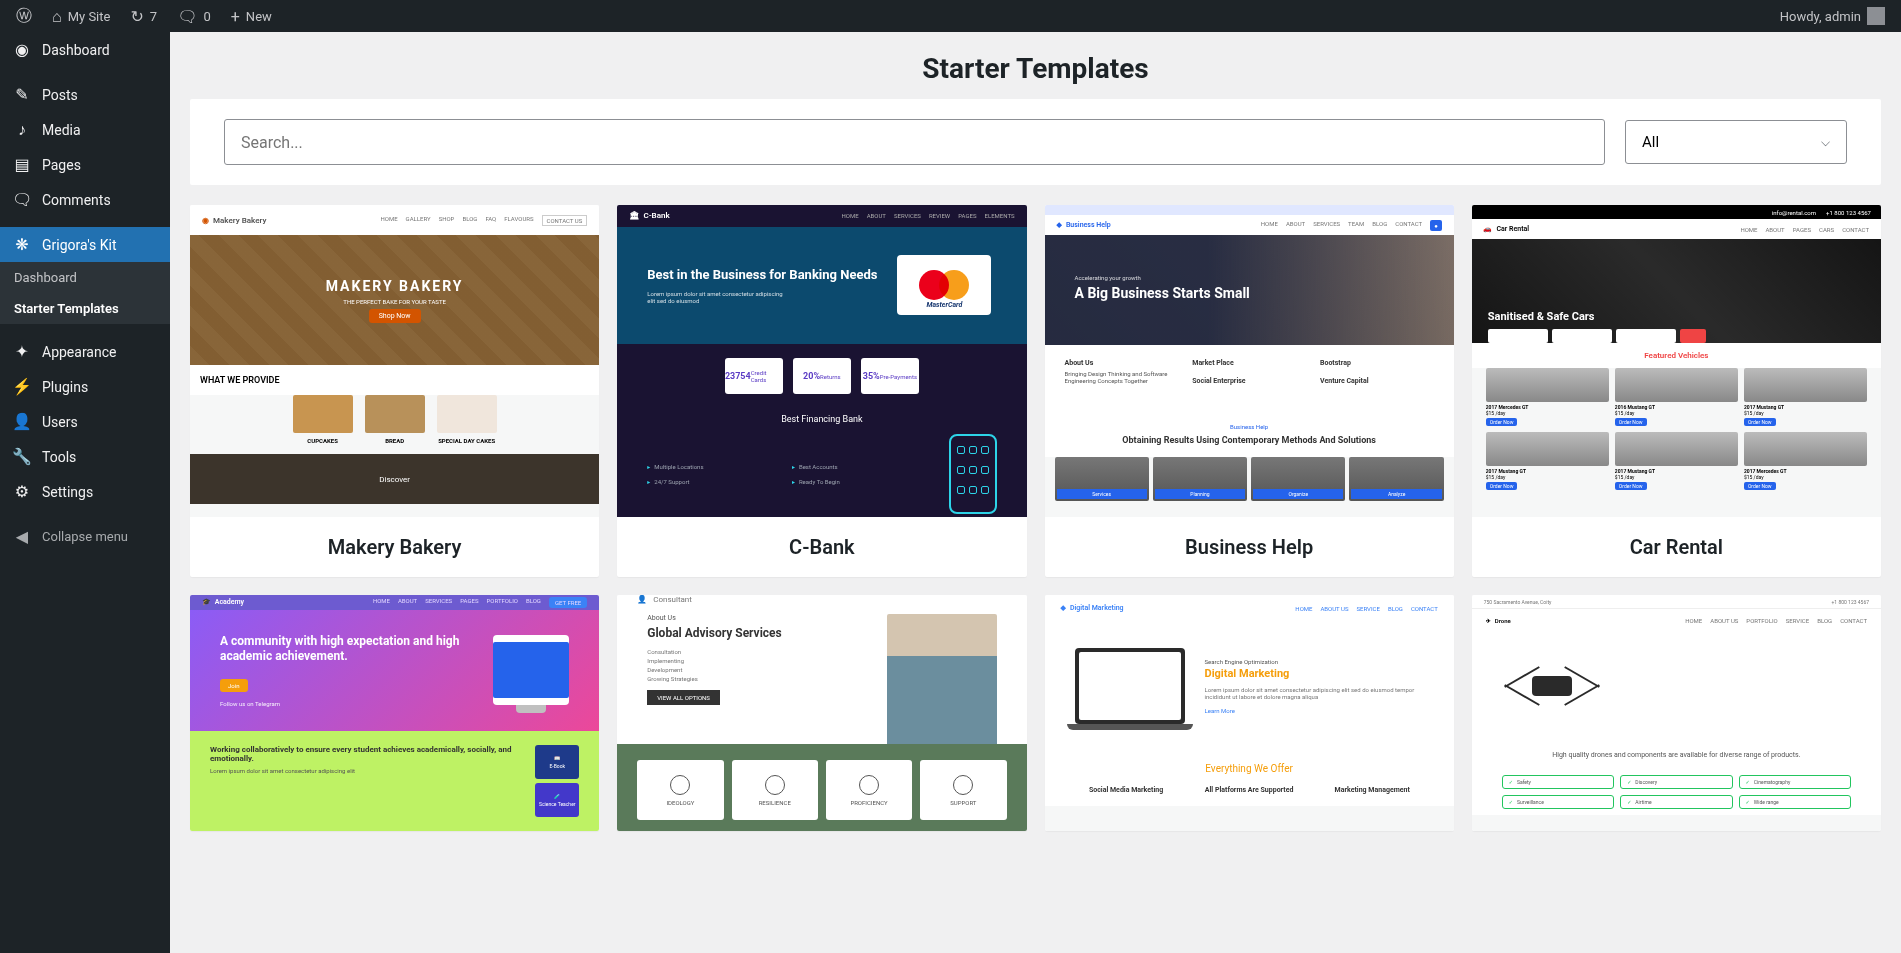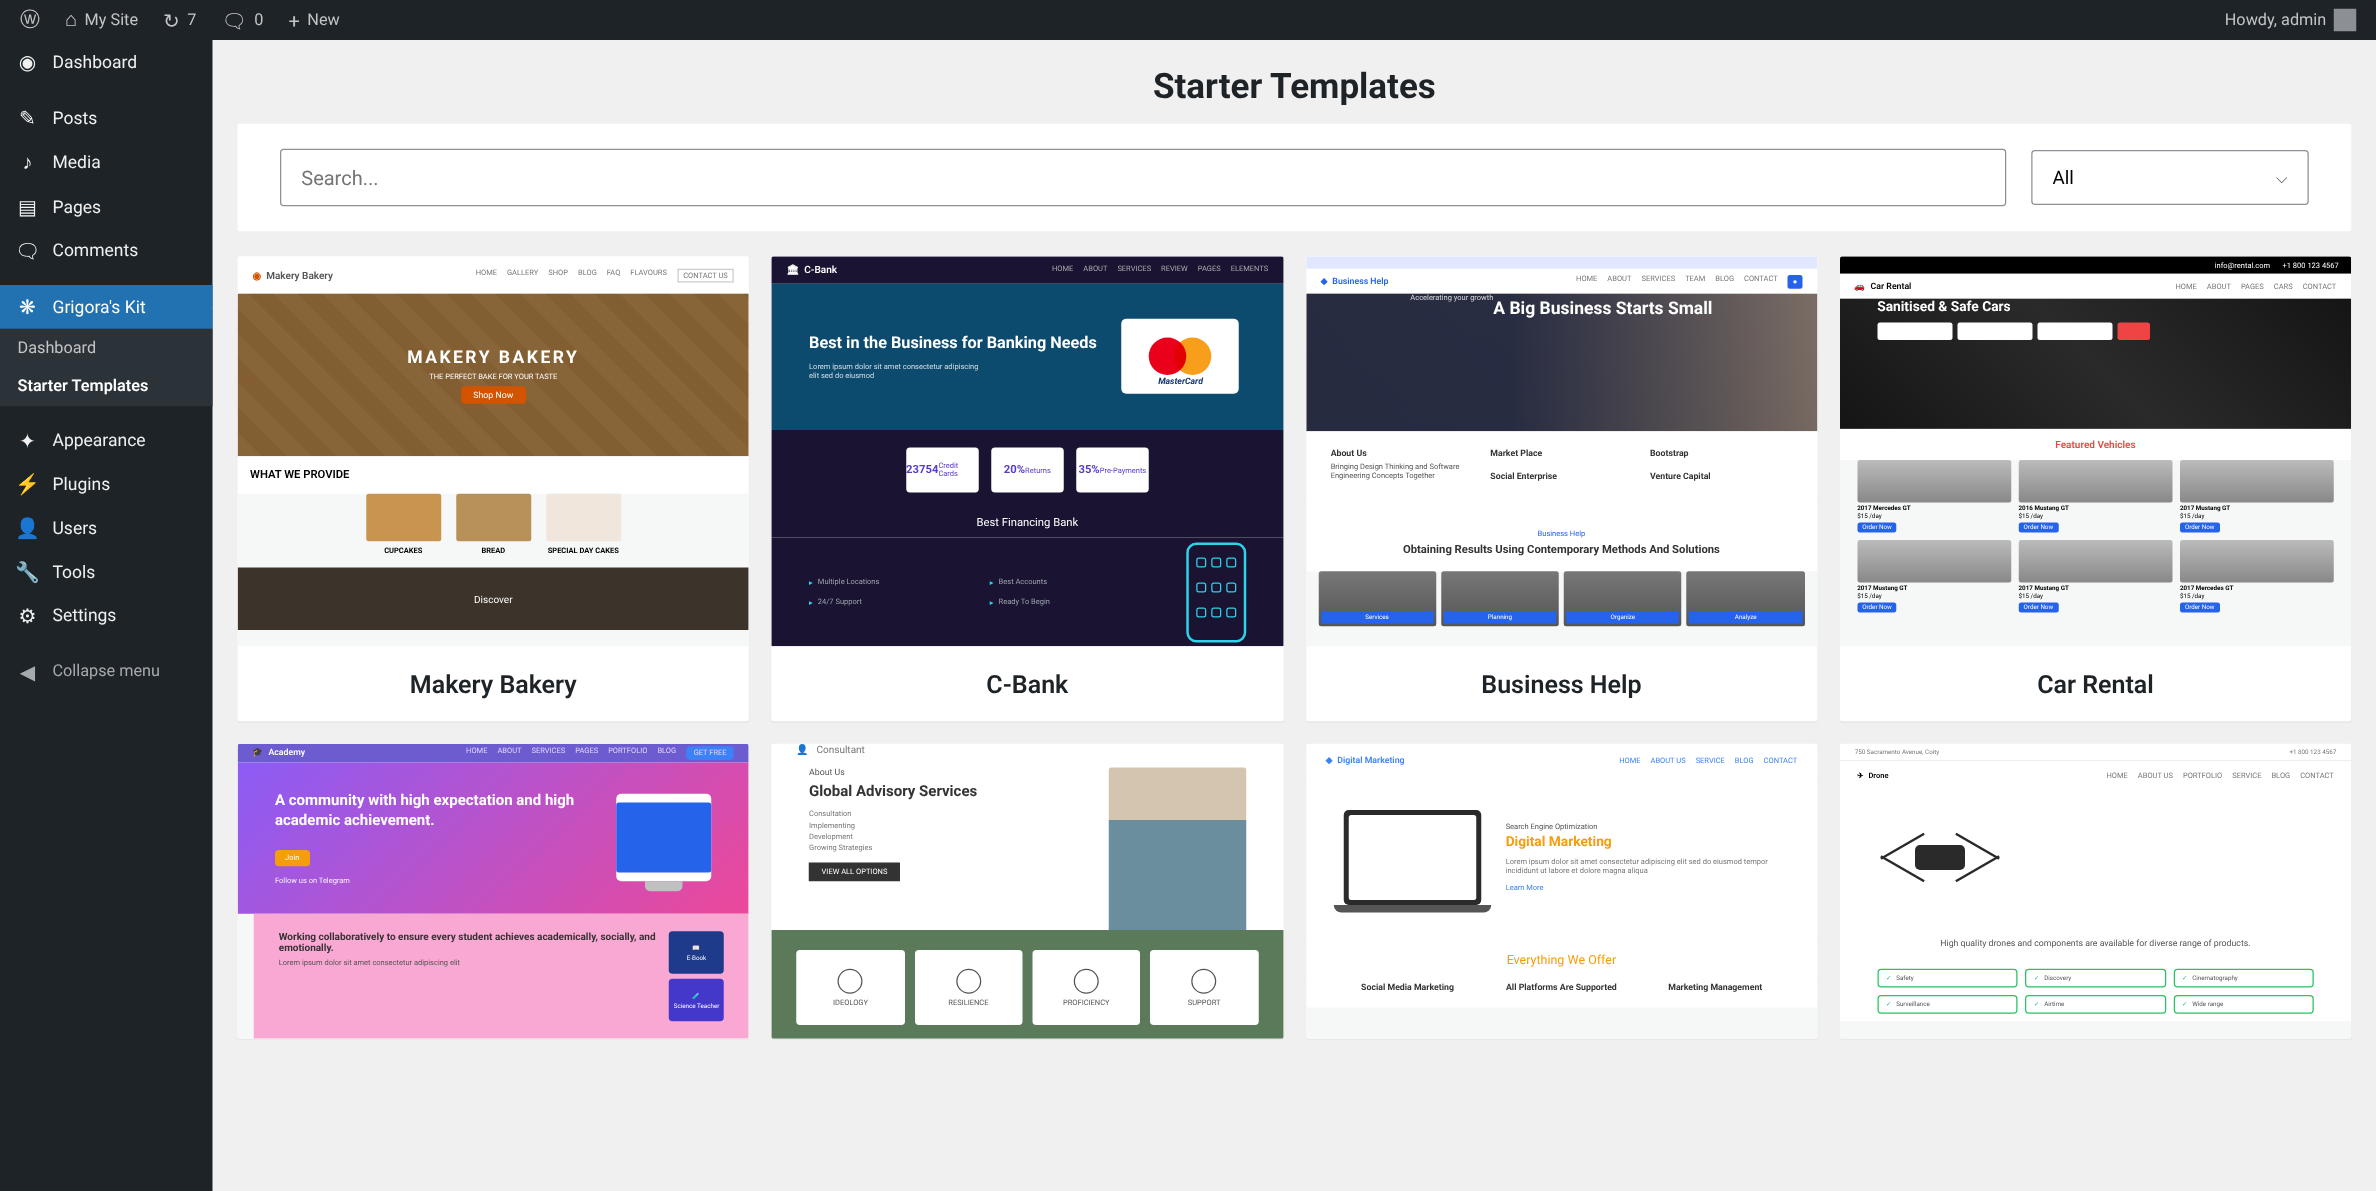--- a/index.html
+++ b/index.html
@@ -73,56 +73,56 @@
 .cbank-bottom { background:#1a1332; height:96px; display:flex; align-items:center; padding:0 30px; gap:20px; }
 .phone { width:48px; height:80px; border:2px solid #2dd4e8; border-radius:8px; display:grid; grid-template-columns:repeat(3,1fr); gap:4px; padding:10px 6px; }
 .phone span { width:8px; height:8px; border:1px solid #2dd4e8; border-radius:2px; }
 .cbank-features { flex:1; display:grid; grid-template-columns:1fr 1fr; gap:8px; font-size:6px; color:#9ca3af; }
 .cbank-features div { display:flex; align-items:center; gap:4px; }
 .cbank-features div::before { content:'▸'; color:#2dd4e8; }
 
 
 .biz-top { height:10px; background:#e0e7ff; }
 .biz-header { height:20px; background:#fff; display:flex; align-items:center; justify-content:space-between; padding:0 12px; font-size:7px; }
-.biz-hero { height:110px; background:linear-gradient(90deg,rgba(20,30,60,.85) 40%,rgba(20,30,60,.3)),linear-gradient(45deg,#8b7355,#a89078); display:flex; flex-direction:row; justify-content:center; padding:0 30px; color:#fff; }
+.biz-hero { height:110px; background:linear-gradient(90deg,rgba(20,30,60,.85) 40%,rgba(20,30,60,.3)),linear-gradient(45deg,#8b7355,#a89078); display:flex; flex-direction:column; justify-content:center; padding:0 30px; color:#fff; }
 .biz-hero small { font-size:6px; opacity:.8; }
 .biz-hero h4 { font-size:14px; line-height:1.2; margin:4px 0; }
 .biz-mid { background:#fff; padding:14px 20px; display:flex; gap:14px; font-size:6px; color:#555; }
 .biz-col { flex:1; }
 .biz-col h5 { font-size:7px; margin-bottom:3px; color:#333; }
 .biz-results { text-align:center; background:#fff; padding:12px; }
 .biz-results small { font-size:6px; color:#2563eb; }
 .biz-results h5 { font-size:9px; color:#333; margin-top:2px; }
 .biz-cards { display:flex; gap:4px; padding:0 10px; }
 .biz-card { flex:1; height:44px; background:linear-gradient(#777,#555); border-radius:2px; position:relative; }
 .biz-card span { position:absolute; bottom:2px; left:2px; right:2px; background:#2563eb; color:#fff; font-size:5px; padding:2px; text-align:center; }
 
 
 .car-top { height:14px; background:#000; color:#fff; font-size:6px; display:flex; align-items:center; justify-content:flex-end; padding:0 10px; gap:10px; }
 .car-header { height:20px; background:#fff; display:flex; align-items:center; justify-content:space-between; padding:0 12px; font-size:7px; }
-.car-hero { height:104px; background:linear-gradient(rgba(0,0,0,.5),rgba(0,0,0,.5)),linear-gradient(45deg,#2a2a2a,#555,#2a2a2a); display:flex; align-items:flex-start; padding:0 30px; color:#fff; position:relative; }
+.car-hero { height:104px; background:linear-gradient(rgba(0,0,0,.5),rgba(0,0,0,.5)),linear-gradient(45deg,#2a2a2a,#555,#2a2a2a); display:flex; align-items:flex-end; padding:0 16px; color:#fff; position:relative; }
 .car-hero h4 { font-size:11px; margin-bottom:6px; }
 .car-search { display:flex; gap:4px; }
 .car-search span { background:#fff; width:60px; height:14px; border-radius:2px; }
 .car-search .btn { background:#ef4444; width:26px; }
 .car-featured { background:#fff; text-align:center; padding:8px; font-size:8px; color:#ef4444; font-weight:600; }
 .car-grid { display:grid; grid-template-columns:repeat(3,1fr); gap:6px; padding:0 14px 8px; }
 .car-item { font-size:5px; }
 .car-img { height:34px; background:linear-gradient(#bbb,#888); border-radius:2px; margin-bottom:2px; }
 .car-item .btn { background:#2563eb; color:#fff; display:inline-block; padding:1px 4px; border-radius:2px; font-size:5px; margin-top:2px; }
 
 
 .acad-header { height:22px; background:#6d5bd0; color:#fff; display:flex; align-items:center; justify-content:space-between; padding:0 12px; font-size:7px; }
 .acad-hero { height:180px; background:linear-gradient(135deg,#8b5cf6,#ec4899); display:flex; align-items:center; padding:0 30px; gap:20px; color:#fff; }
 .acad-hero-text h4 { font-size:12px; line-height:1.3; margin-bottom:8px; }
 .acad-hero-text button { background:#f59e0b; border:none; color:#fff; font-size:6px; padding:3px 8px; border-radius:3px; }
 .monitor { width:90px; height:70px; background:#fff; border-radius:4px; position:relative; display:flex; align-items:center; justify-content:center; }
 .monitor::after { content:''; position:absolute; bottom:-8px; width:30px; height:8px; background:#c0c0c0; border-radius:0 0 4px 4px; }
 .monitor-inner { width:76px; height:56px; background:#2563eb; border-radius:2px; }
-.acad-bottom { background:#f9a8d4; padding:14px 20px; display:flex; gap:2px;margin-left:13px; }
+.acad-bottom { background:#bef264; padding:14px 20px; display:flex; gap:2px; }
 .acad-text { flex:1; font-size:6px; color:#555; }
 .acad-text h5 { font-size:8px; color:#333; margin-bottom:4px; }
 .acad-btns { display:flex; flex-direction:column; gap:4px; }
 .acad-btn { width:44px; height:34px; border-radius:3px; font-size:5px; color:#fff; display:flex; flex-direction:column; align-items:center; justify-content:center; gap:2px; }
 .acad-btn.a { background:#1e3a8a; }
 .acad-btn.b { background:#4338ca; }
 
 
 .cons-header { height:26px; background:#fff; display:flex; align-items:center; padding:0 20px; font-size:8px; color:#777; gap:6px; }
 .cons-hero { height:140px; background:#fff; display:flex; padding:10px 30px; gap:20px; }

